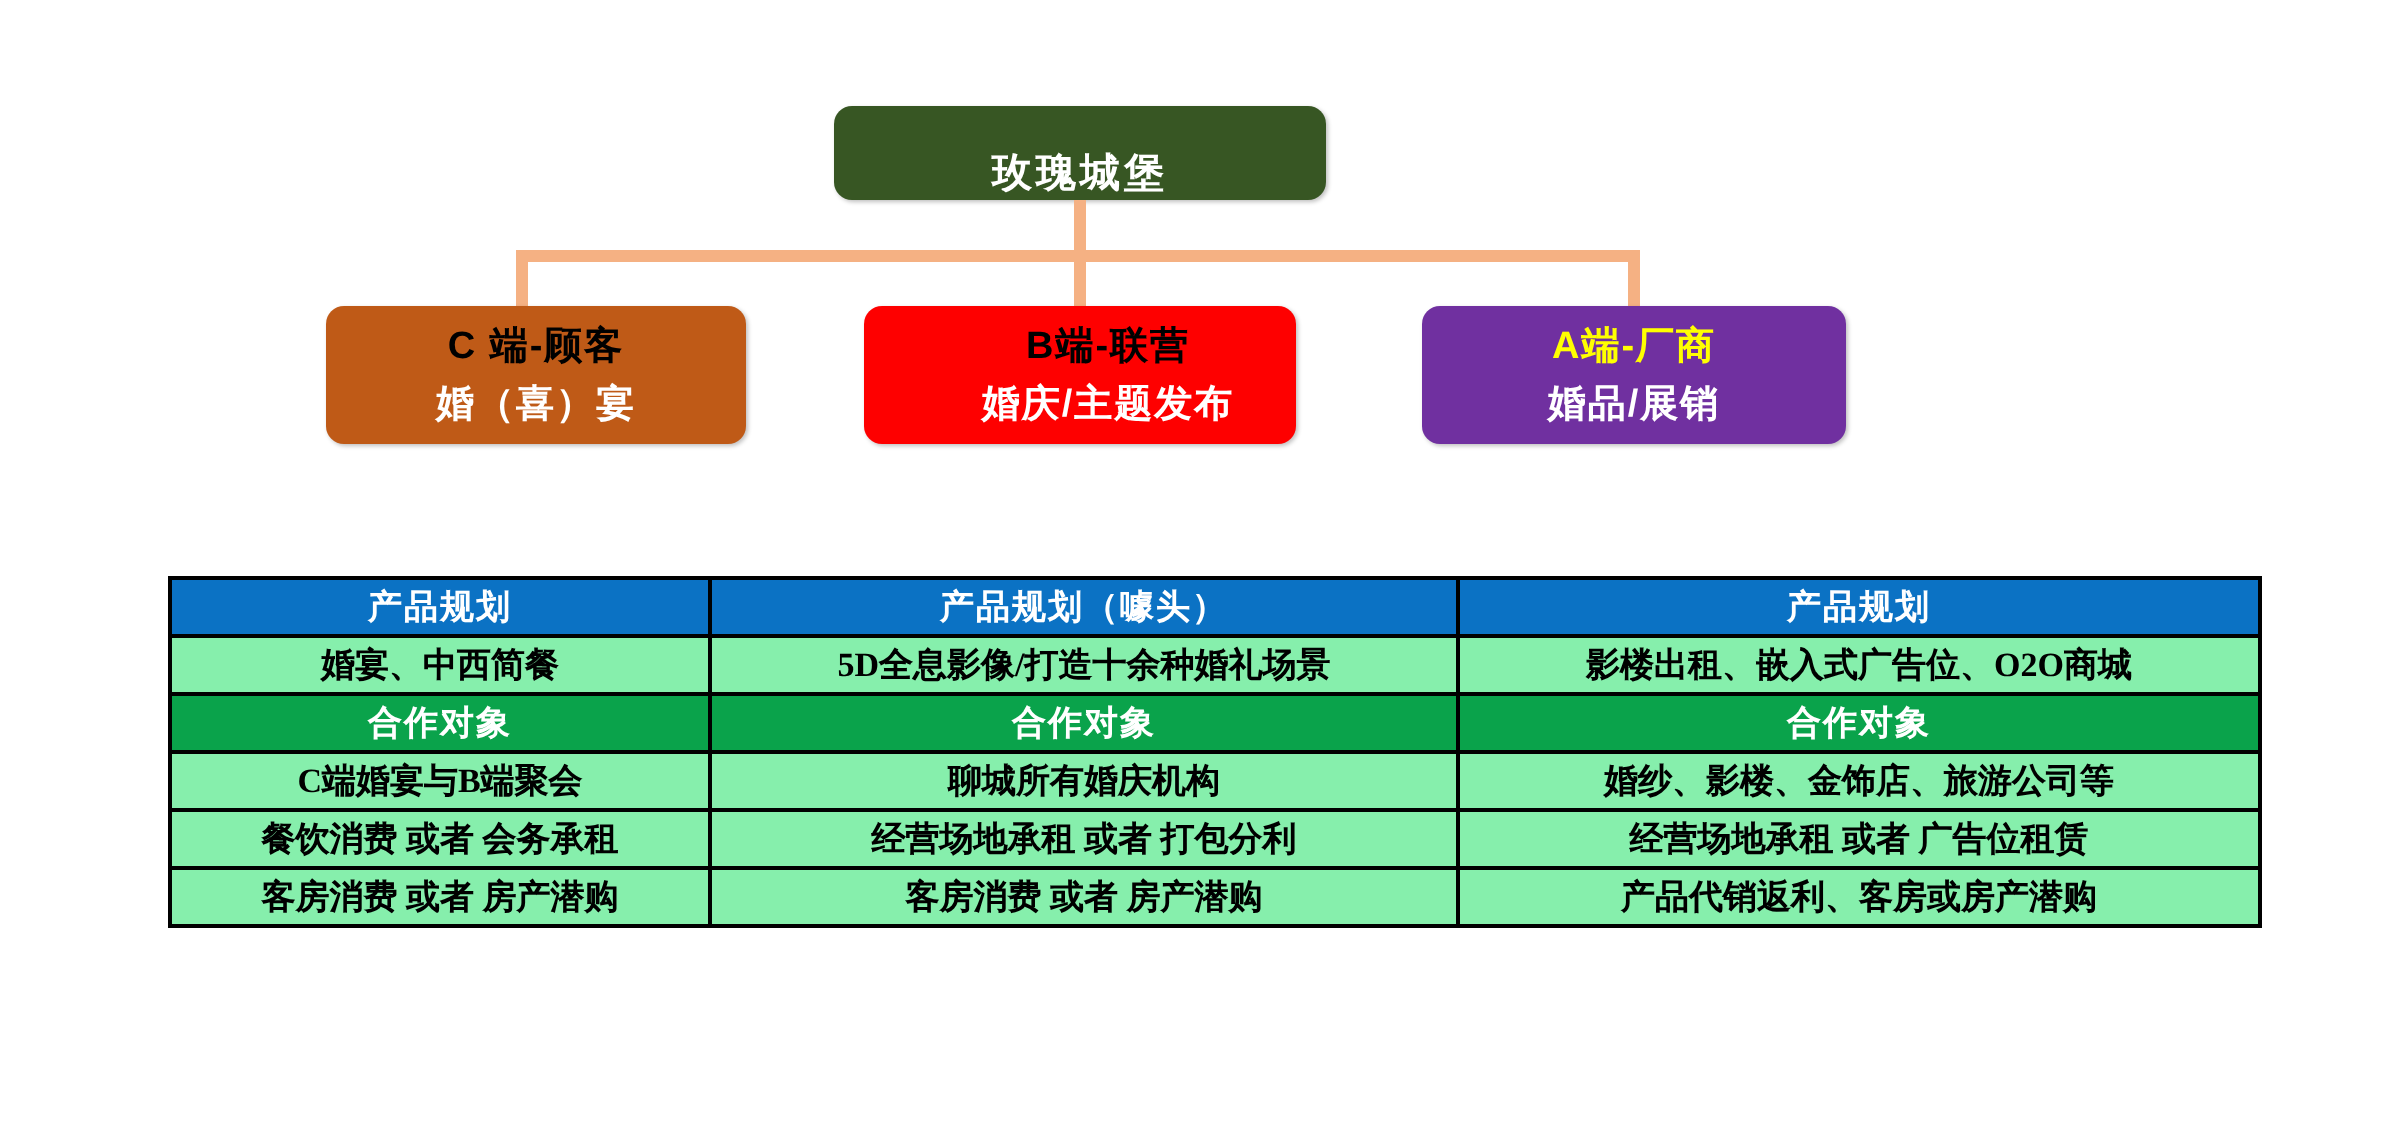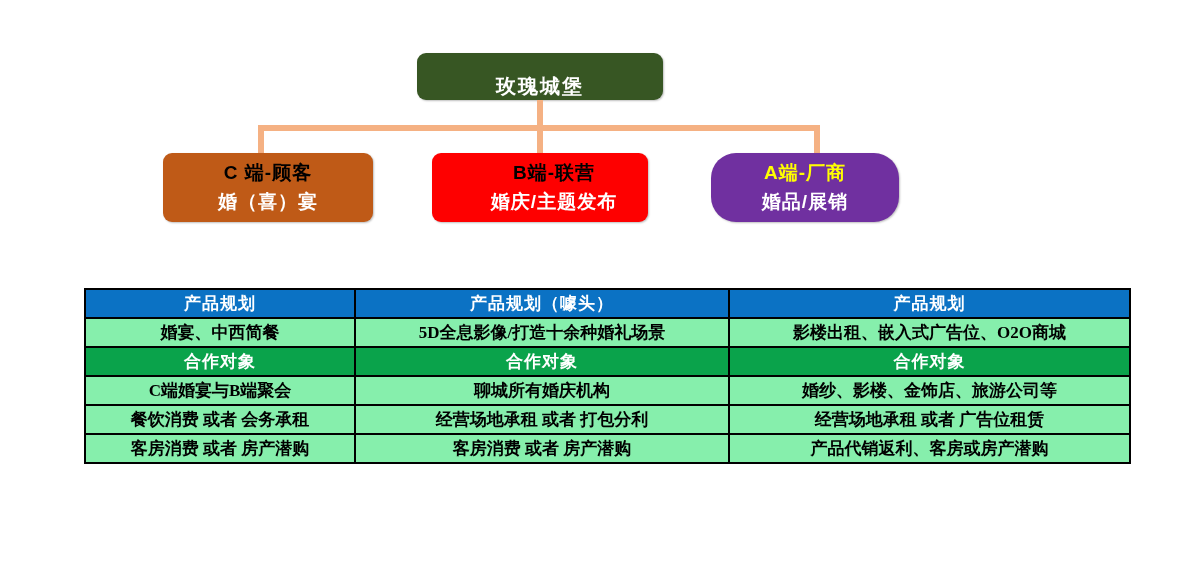--- a/index.html
+++ b/index.html
@@ -49,21 +49,21 @@
   .child-box .l2 { font-size: 19px; font-weight: bold; letter-spacing: 1px; }
 
   .child-c { left: 163px; width: 210px; background: #bf5a17; }
   .child-c .l1 { color: #000000; }
   .child-c .l2 { color: #ffffff; }
 
   .child-b { left: 432px; width: 216px; background: #fe0000; padding-left: 28px; }
   .child-b .l1 { color: #000000; }
   .child-b .l2 { color: #ffffff; }
 
-  .child-a { left: 711px; width: 188px; background: #7030a0; border-radius: 25px; }
+  .child-a { left: 711px; width: 212px; background: #7030a0; }
   .child-a .l1 { color: #ffff00; }
   .child-a .l2 { color: #ffffff; }
 
   
   .plan-table {
     position: absolute;
     left: 84px; top: 288px;
     width: 1045px; height: 160px;
     border-collapse: collapse;
     table-layout: fixed;

